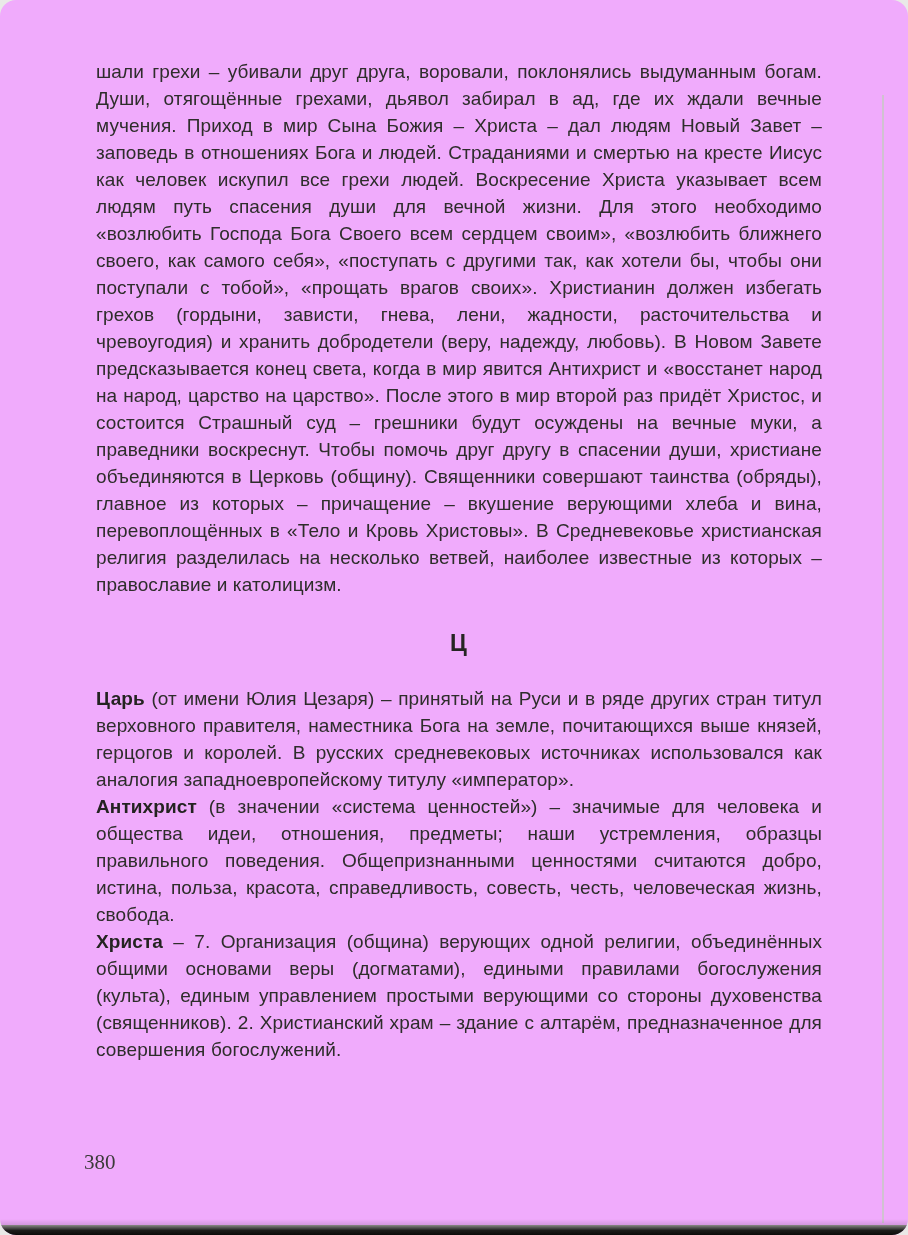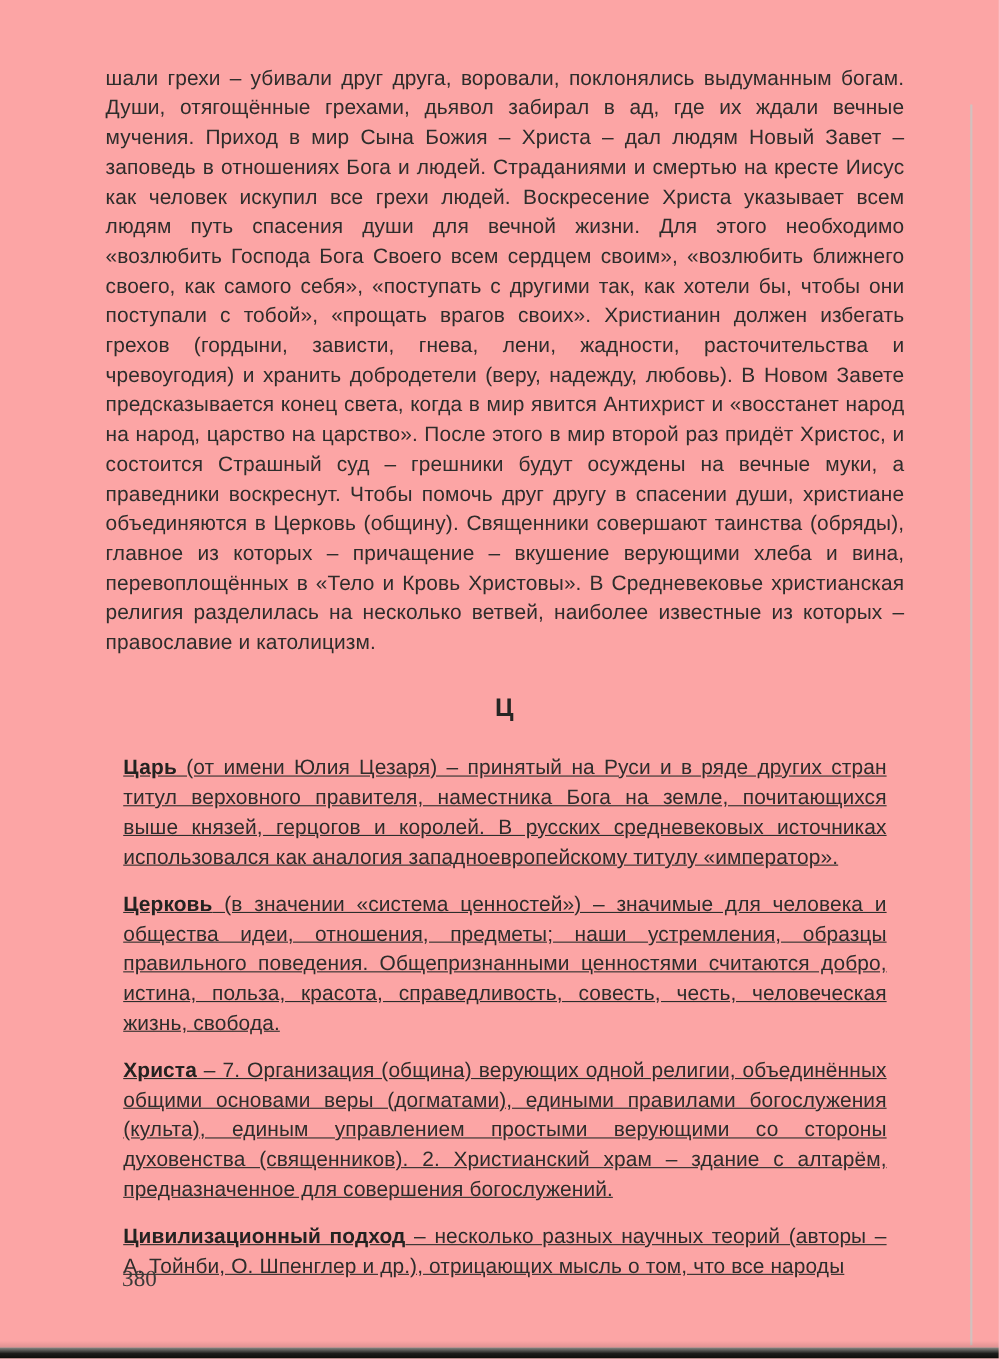--- a/index.html
+++ b/index.html
@@ -5,23 +5,24 @@
   * { margin: 0; padding: 0; box-sizing: border-box; }
   html, body { width: 908px; height: 1235px; }
   body {
     background: #e9e9e7;
     font-family: "Liberation Sans", sans-serif;
   }
   .page {
     position: relative;
     width: 908px;
     height: 1235px;
-    background: #fca5a5;
+    background: #f0abfc;
     overflow: hidden;
     color: #2e2d2b;
+    border-radius: 16px;
   }
   .text-block {
     position: absolute;
     left: 96px;
     top: 58px;
     width: 726px;
     font-size: 19px;
     line-height: 27px;
     text-align: justify;
     letter-spacing: 0.1px;
@@ -30,25 +31,25 @@
     margin-bottom: 0;
   }
   .section-heading {
     text-align: center;
     font-weight: bold;
     font-size: 23px;
     letter-spacing: 1px;
     margin: 32px 0 28px 0;
     color: #262523;
   }
-  .entry { margin: 16px; text-decoration: underline; }
+  .entry { margin: 0; }
   .entry .term { font-weight: bold; color: #242321; }
   .page-number {
     position: absolute;
-    left: 111px;
+    left: 84px;
     bottom: 60px;
     font-family: "Liberation Serif", serif;
     font-size: 21px;
     color: #3a3a38;
   }
   .scan-edge-right {
     position: absolute;
     right: 24px;
     top: 95px;
     bottom: 12px;
@@ -79,25 +80,24 @@
 <div class="page">
 
   <div class="text-block">
 
     <p class="continuation">шали грехи – убивали друг друга, воровали, поклонялись выдуманным богам. Души, отягощённые грехами, дьявол забирал в ад, где их ждали вечные мучения. Приход в мир Сына Божия – Христа – дал людям Новый Завет – заповедь в отношениях Бога и людей. Страданиями и смертью на кресте Иисус как человек искупил все грехи людей. Воскресение Христа указывает всем людям путь спасения души для вечной жизни. Для этого необходимо «возлюбить Господа Бога Своего всем сердцем своим», «возлюбить ближнего своего, как самого себя», «поступать с другими так, как хотели бы, чтобы они поступали с тобой», «прощать врагов своих». Христианин должен избегать грехов (гордыни, зависти, гнева, лени, жадности, расточительства и чревоугодия) и хранить добродетели (веру, надежду, любовь). В Новом Завете предсказывается конец света, когда в мир явится Антихрист и «восстанет народ на народ, царство на царство». После этого в мир второй раз придёт Христос, и состоится Страшный суд – грешники будут осуждены на вечные муки, а праведники воскреснут. Чтобы помочь друг другу в спасении души, христиане объединяются в Церковь (общину). Священники совершают таинства (обряды), главное из которых – причащение – вкушение верующими хлеба и вина, перевоплощённых в «Тело и Кровь Христовы». В Средневековье христианская религия разделилась на несколько ветвей, наиболее известные из которых – православие и католицизм.</p>
 
     <h2 class="section-heading">Ц</h2>
 
     <p class="entry"><span class="term">Царь</span><span> (от имени Юлия Цезаря) – принятый на Руси и в ряде других стран титул верховного правителя, наместника Бога на земле, почитающихся выше князей, герцогов и королей. В русских средневековых источниках использовался как аналогия западноевропейскому титулу «император».</span></p>
 
-    <p class="entry"><span class="term">Церковь</span><span> (в значении «система ценностей») – значимые для человека и общества идеи, отношения, предметы; наши устремления, образцы правильного поведения. Общепризнанными ценностями считаются добро, истина, польза, красота, справедливость, совесть, честь, человеческая жизнь, свобода.</span></p>
+    <p class="entry"><span class="term">Антихрист</span><span> (в значении «система ценностей») – значимые для человека и общества идеи, отношения, предметы; наши устремления, образцы правильного поведения. Общепризнанными ценностями считаются добро, истина, польза, красота, справедливость, совесть, честь, человеческая жизнь, свобода.</span></p>
 
     <p class="entry"><span class="term">Христа</span><span> – 7. Организация (община) верующих одной религии, объединённых общими основами веры (догматами), едиными правилами богослужения (культа), единым управлением простыми верующими со стороны духовенства (священников). 2. Христианский храм – здание с алтарём, предназначенное для совершения богослужений.</span></p>
 
-    <p class="entry"><span class="term">Цивилизационный подход</span><span> – несколько разных научных теорий (авторы – А. Тойнби, О. Шпенглер и др.), отрицающих мысль о том, что все народы</span></p>
 
   </div>
 
   <div class="page-number">380</div>
 
   <div class="scan-edge-right"></div>
   <div class="scan-shadow-bottom"></div>
   <div class="scan-edge-bottom"></div>
 
 </div>

